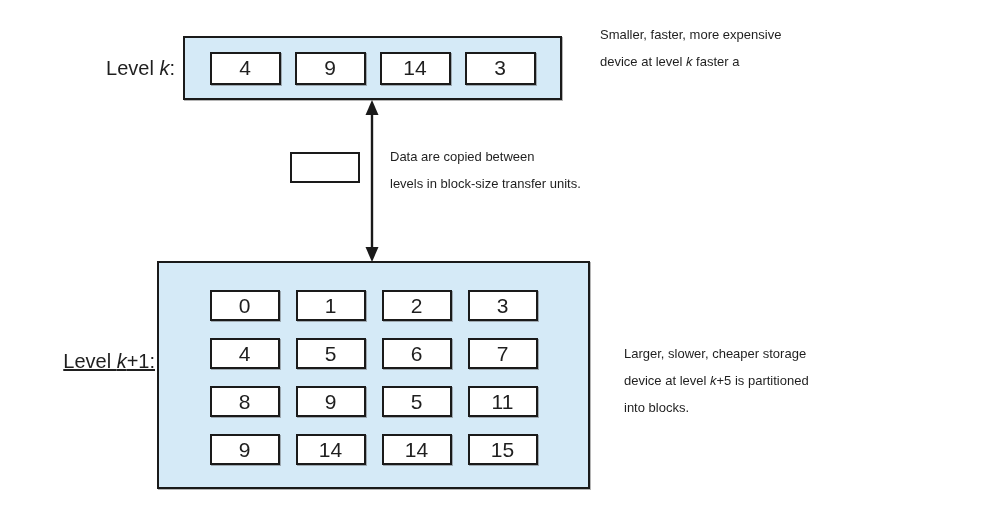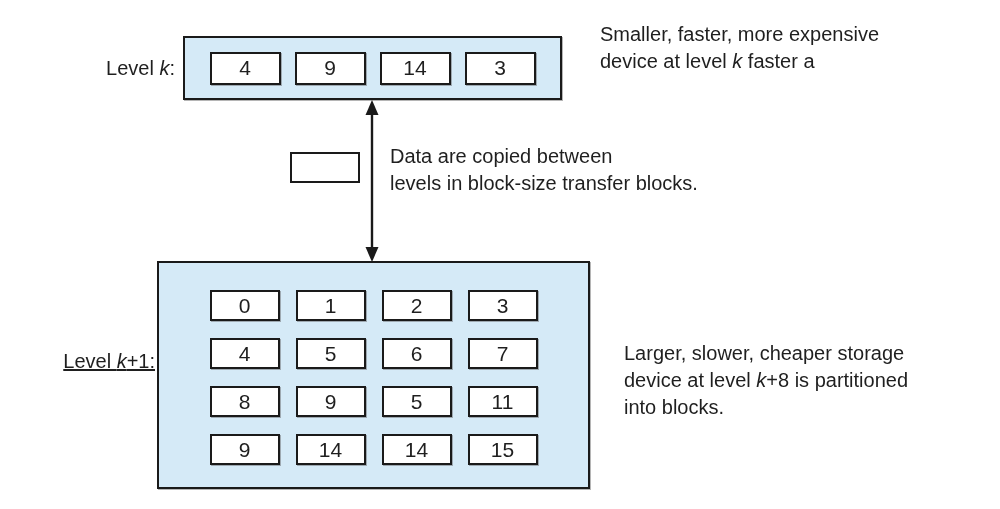--- a/index.html
+++ b/index.html
@@ -64,21 +64,21 @@
   
   #transfer-block {
     left: 290px; top: 152px; width: 70px; height: 31px;
     box-sizing: border-box;
     background: #ffffff;
     border: 2px solid #1a1a1a;
   }
 
   
   .note {
-    font-size: 20px;
+    font-size: 13px;
     line-height: 27px;
     white-space: nowrap;
     color: #1f1f1f;
   }
   #transfer-note { left: 390px; top: 143px; }
   #note-top { left: 600px; top: 21px; }
   #note-bottom { left: 624px; top: 340px; }
 
   #arrow-svg { left: 355px; top: 96px; }
 </style>
@@ -106,21 +106,21 @@
   <div class="abs" id="transfer-block"></div>
 
   <svg class="abs" id="arrow-svg" width="34" height="170" viewBox="0 0 34 170" aria-hidden="true">
     <line x1="17" y1="12" x2="17" y2="158" stroke="#1a1a1a" stroke-width="2.4"></line>
     <polygon points="17,4 10.5,19 23.5,19" fill="#1a1a1a"></polygon>
     <polygon points="17,166 10.5,151 23.5,151" fill="#1a1a1a"></polygon>
   </svg>
 
   <div class="abs note" id="transfer-note">
     <div>Data are copied between</div>
-    <div>levels in block-size transfer blocks.</div>
+    <div>levels in block-size transfer units.</div>
   </div>
 
   <div class="abs side-label" style="left:0; top:350px; width:155px;text-decoration:underline;">
     <span>Level </span><span class="ital">k</span><span>+1:</span>
   </div>
 
   <div class="abs level-box" id="level-k1-box">
     <div class="block">0</div>
     <div class="block">1</div>
     <div class="block">2</div>
@@ -134,17 +134,17 @@
     <div class="block">5</div>
     <div class="block">11</div>
     <div class="block">9</div>
     <div class="block">14</div>
     <div class="block">14</div>
     <div class="block">15</div>
   </div>
 
   <div class="abs note" id="note-bottom">
     <div>Larger, slower, cheaper storage</div>
-    <div><span>device at level </span><span class="ital">k</span><span>+8 is partitioned</span></div>
+    <div><span>device at level </span><span class="ital">k</span><span>+5 is partitioned</span></div>
     <div>into blocks.</div>
   </div>
 
 </div>
 
 </body></html>

